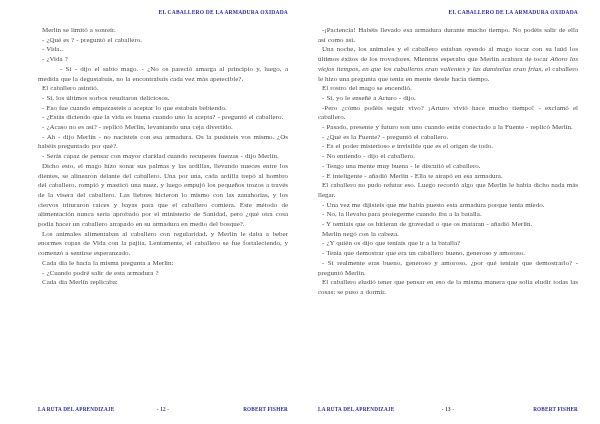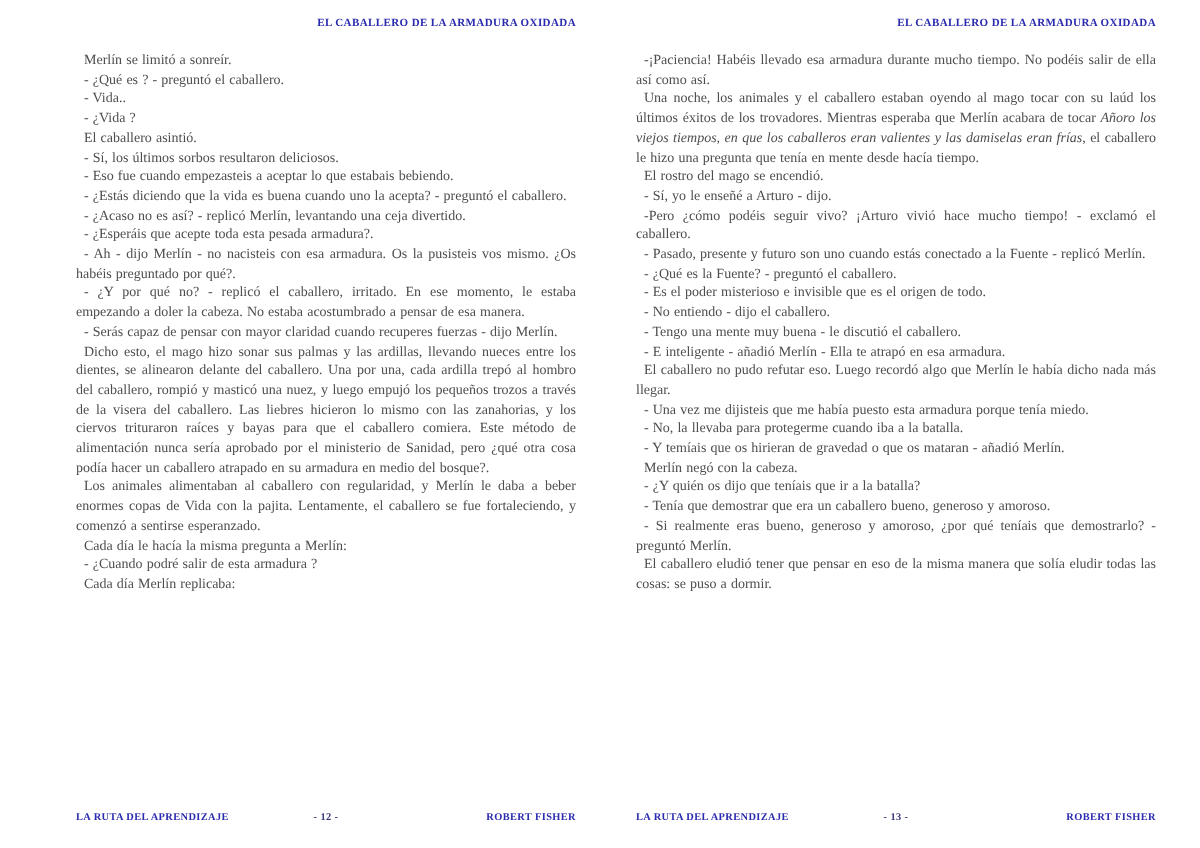--- a/index.html
+++ b/index.html
@@ -62,28 +62,27 @@
 
 <div class="spread">
 
   <div class="page left">
     <div class="running-header">EL CABALLERO DE LA ARMADURA OXIDADA</div>
     <div class="body-text">
       <p>Merlín se limitó a sonreír.</p>
       <p>- ¿Qué es ? - preguntó el caballero.</p>
       <p>- Vida..</p>
       <p>- ¿Vida ?</p>
+      <p class="indent-deep">- Sí - dijo el sabio mago. - ¿No os pareció amarga al principio y, luego, a medida que la degustabais, no la encontrabais cada vez más apetecible?.</p>
       <p>El caballero asintió.</p>
       <p>- Sí, los últimos sorbos resultaron deliciosos.</p>
       <p>- Eso fue cuando empezasteis a aceptar lo que estabais bebiendo.</p>
       <p>- ¿Estás diciendo que la vida es buena cuando uno la acepta? - preguntó el caballero.</p>
       <p>- ¿Acaso no es así? - replicó Merlín, levantando una ceja divertido.</p>
-      <p>- ¿Esperáis que acepte toda esta pesada armadura?.</p>
       <p>- Ah - dijo Merlín - no nacisteis con esa armadura. Os la pusisteis vos mismo. ¿Os habéis preguntado por qué?.</p>
-      <p>- ¿Y por qué no? - replicó el caballero, irritado. En ese momento, le estaba empezando a doler la cabeza. No estaba acostumbrado a pensar de esa manera.</p>
       <p>- Serás capaz de pensar con mayor claridad cuando recuperes fuerzas - dijo Merlín.</p>
       <p>Dicho esto, el mago hizo sonar sus palmas y las ardillas, llevando nueces entre los dientes, se alinearon delante del caballero. Una por una, cada ardilla trepó al hombro del caballero, rompió y masticó una nuez, y luego empujó los pequeños trozos a través de la visera del caballero. Las liebres hicieron lo mismo con las zanahorias, y los ciervos trituraron raíces y bayas para que el caballero comiera. Este método de alimentación nunca sería aprobado por el ministerio de Sanidad, pero ¿qué otra cosa podía hacer un caballero atrapado en su armadura en medio del bosque?.</p>
       <p>Los animales alimentaban al caballero con regularidad, y Merlín le daba a beber enormes copas de Vida con la pajita. Lentamente, el caballero se fue fortaleciendo, y comenzó a sentirse esperanzado.</p>
       <p>Cada día le hacía la misma pregunta a Merlín:</p>
       <p>- ¿Cuando podré salir de esta armadura ?</p>
       <p>Cada día Merlín replicaba:</p>
     </div>
     <div class="page-footer">
       <span class="footer-series">LA RUTA DEL APRENDIZAJE</span>
       <span class="footer-center">- 12 -</span>

